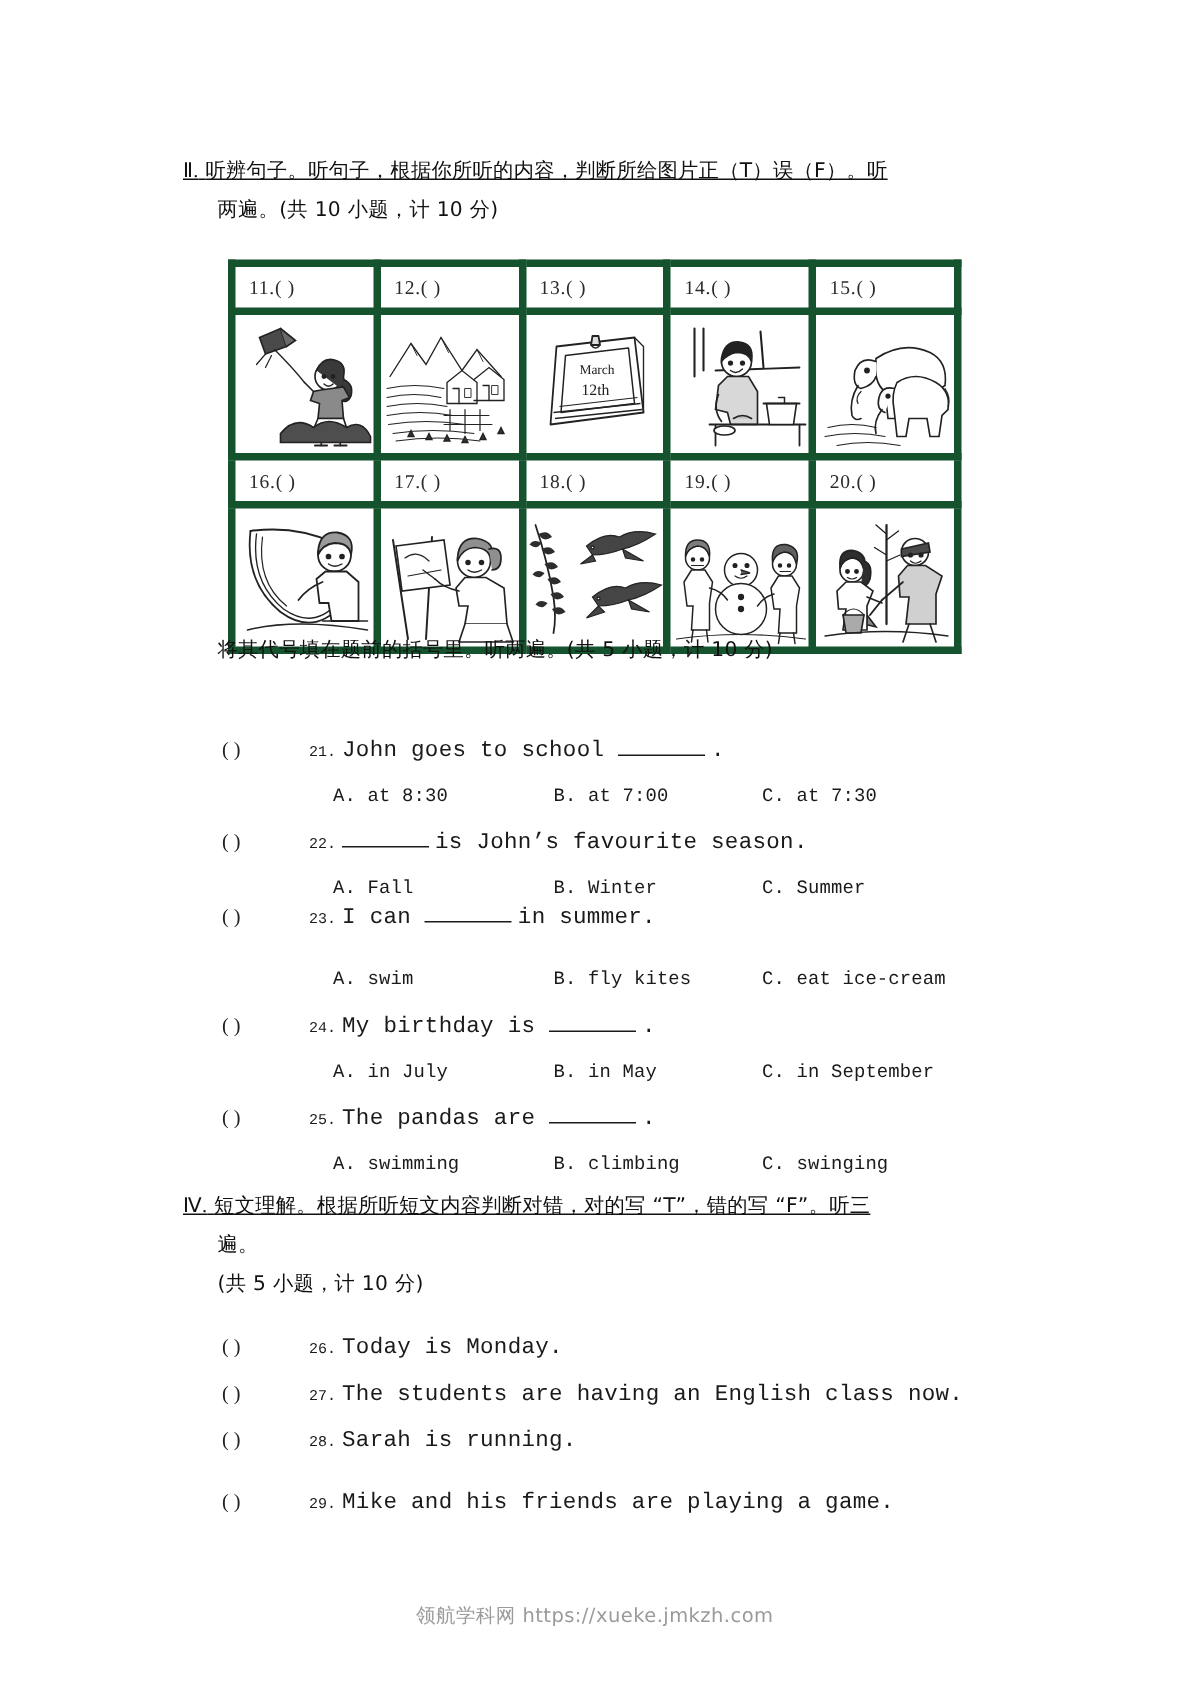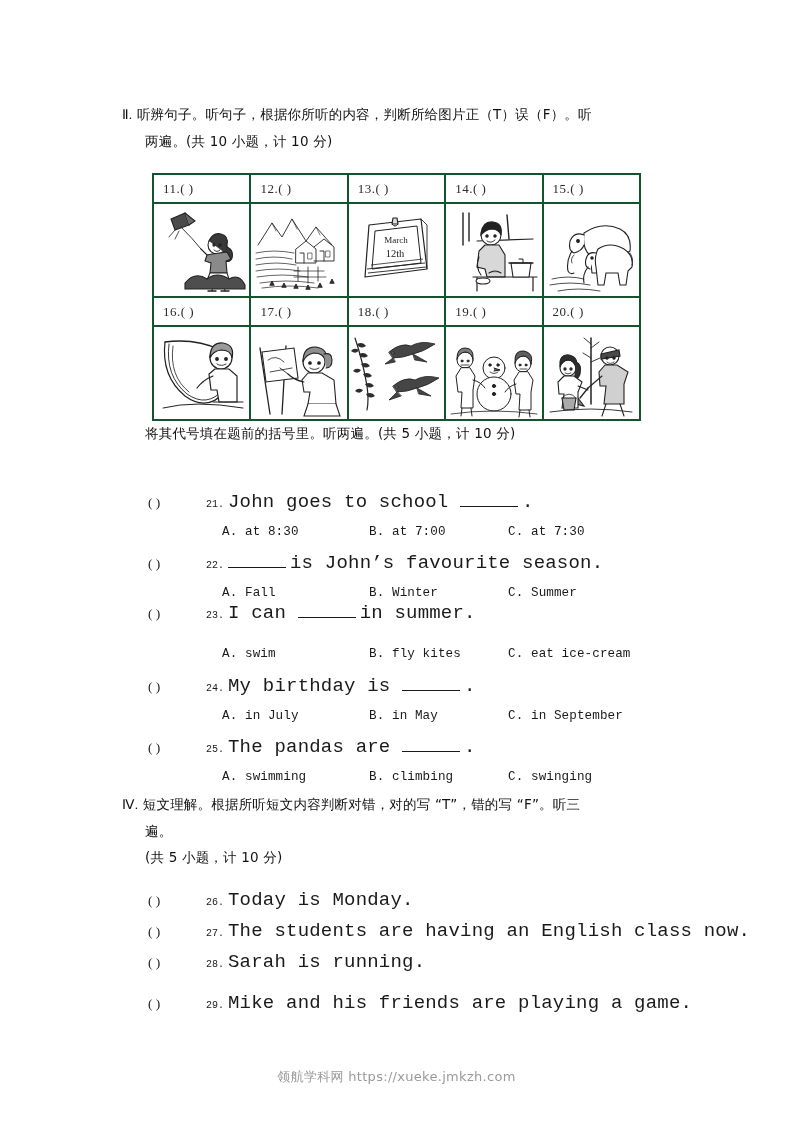--- a/index.html
+++ b/index.html
@@ -31,41 +31,42 @@
 
   
   .section {
     position: absolute;
     left: 122px;
     width: 566px;
   }
   .section .line1 {
     display: block;
     text-indent: 0;
+    text-decoration: underline;
   }
   .section .cont {
     display: block;
     padding-left: 23px;
   }
   .roman {
     font-family: "Liberation Serif", serif;
     font-size: 13.5px;
   }
 
   
   #picture-table {
     position: absolute;
     left: 152px;
     top: 173px;
     width: 489px;
     border-collapse: collapse;
     table-layout: fixed;
   }
   #picture-table td {
-    border: 2px solid #14532d;
+    border: 5px solid #14532d;
     padding: 0;
     vertical-align: middle;
   }
   #picture-table td.labelcell {
     height: 27px;
     font-family: "Liberation Serif", serif;
     font-size: 13px;
     color: #2b2b2b;
     padding-left: 9px;
     letter-spacing: 0.5px;
@@ -101,21 +102,21 @@
     font-size: 13.5px;
     color: #222;
   }
   .q-num {
     font-family: Liberation Mono, monospace;
     font-size: 10px;
     color: #1a1a1a;
   }
   .q-text {
     font-family: "Liberation Mono", monospace;
-    font-size: 19px;
+    font-size: 15px;
     color: #1a1a1a;
     letter-spacing: 0.2px;
   }
   .blank {
     display: inline-block;
     border-bottom: 1px solid #1a1a1a;
     vertical-align: baseline;
   }
   .blank.w1 { width: 58px; }
 

